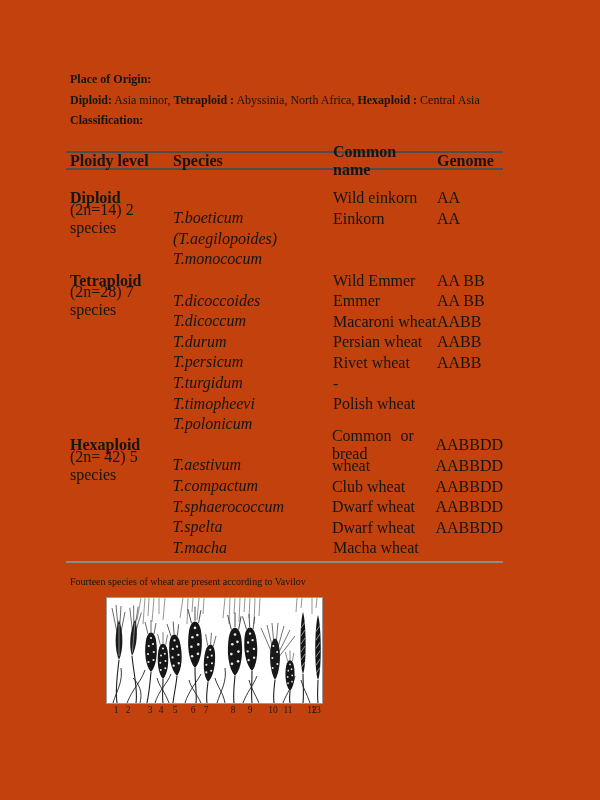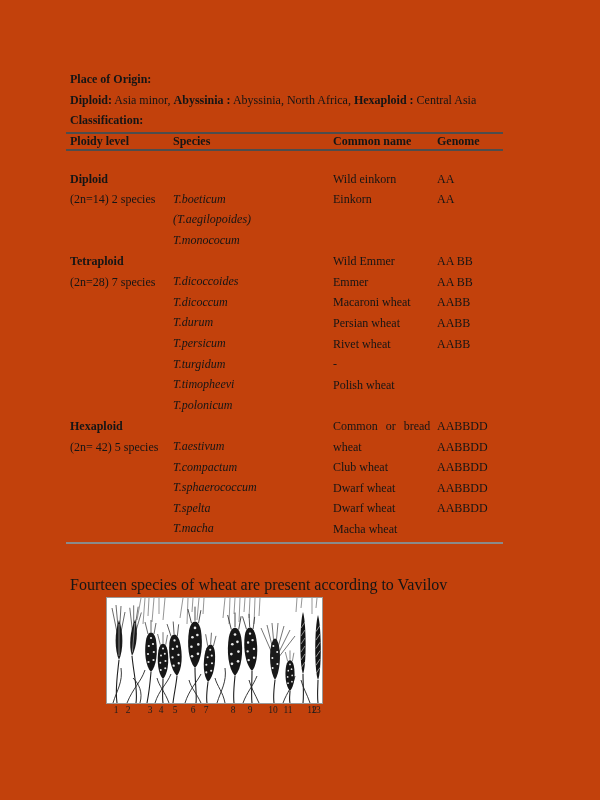--- a/index.html
+++ b/index.html
@@ -10,58 +10,58 @@
     color:#151515;
     position:relative;
   }
   .page { position:relative; width:600px; height:800px; background:#c2410c; overflow:hidden; }
 
   
   .topblock { position:absolute; left:70px; top:69px; width:470px; font-size:12px; line-height:20.5px; }
   .b { font-weight:bold; }
 
   
-  .tbl { position:absolute; left:66px; top:132px; width:437px; font-size:12px; }
+  .tbl { position:absolute; left:66px; top:151px; width:437px; font-size:16px; }
   .thead {
     display:flex; align-items:center;
     height:19px; padding-left:4px;
     border-top:2px solid #4d4d4d;
     border-bottom:2px solid #4d4d4d;
     font-weight:bold;
   }
   .tbody { padding-top:18px; padding-bottom:2px; border-bottom:2px solid #8a8a8a; }
   .tr { display:flex; align-items:center; height:20.6px; padding-left:4px; }
   .c1 { width:103px; }
   .c2 { width:160px; }
   .c3 { width:104px; }
   .c4 { flex:1; }
   .tbody .c2 { font-style:italic;margin-top:40px; }
   .just { word-spacing:5px; }
 
   
-  .caption { position:absolute; left:70px; top:576px; font-size:16px; }
+  .caption { position:absolute; left:70px; top:576px; font-size:10px; }
 
   
   .figure {
     position:absolute; left:106px; top:597px;
     width:217px; height:107px;
     border:1px solid #9a9a9a; background:#ffffff;
   }
   .figure svg { display:block; }
   .fignums { position:absolute; left:106px; top:705px; width:217px; height:12px; font-size:9.5px; color:#1d1d1d; }
   .fignums span { position:absolute; top:0; transform:translateX(-50%); }
 </style>
 </head>
 <body>
 
 <div class="page">
 
   <div class="topblock">
     <div class="b">Place of Origin:</div>
-    <div><span class="b">Diploid:</span><span> Asia minor, </span><span class="b">Abyssinia :</span><span> Abyssinia, North Africa, </span><span class="b">Hexaploid :</span><span> Central Asia</span></div>
+    <div><span class="b">Diploid:</span><span> Asia minor, </span><span class="b">Tetraploid :</span><span> Abyssinia, North Africa, </span><span class="b">Hexaploid :</span><span> Central Asia</span></div>
     <div class="b">Classification:</div>
   </div>
 
   <div class="tbl">
     <div class="thead">
       <div class="c1">Ploidy level</div>
       <div class="c2">Species</div>
       <div class="c3">Common name</div>
       <div class="c4">Genome</div>
     </div>

